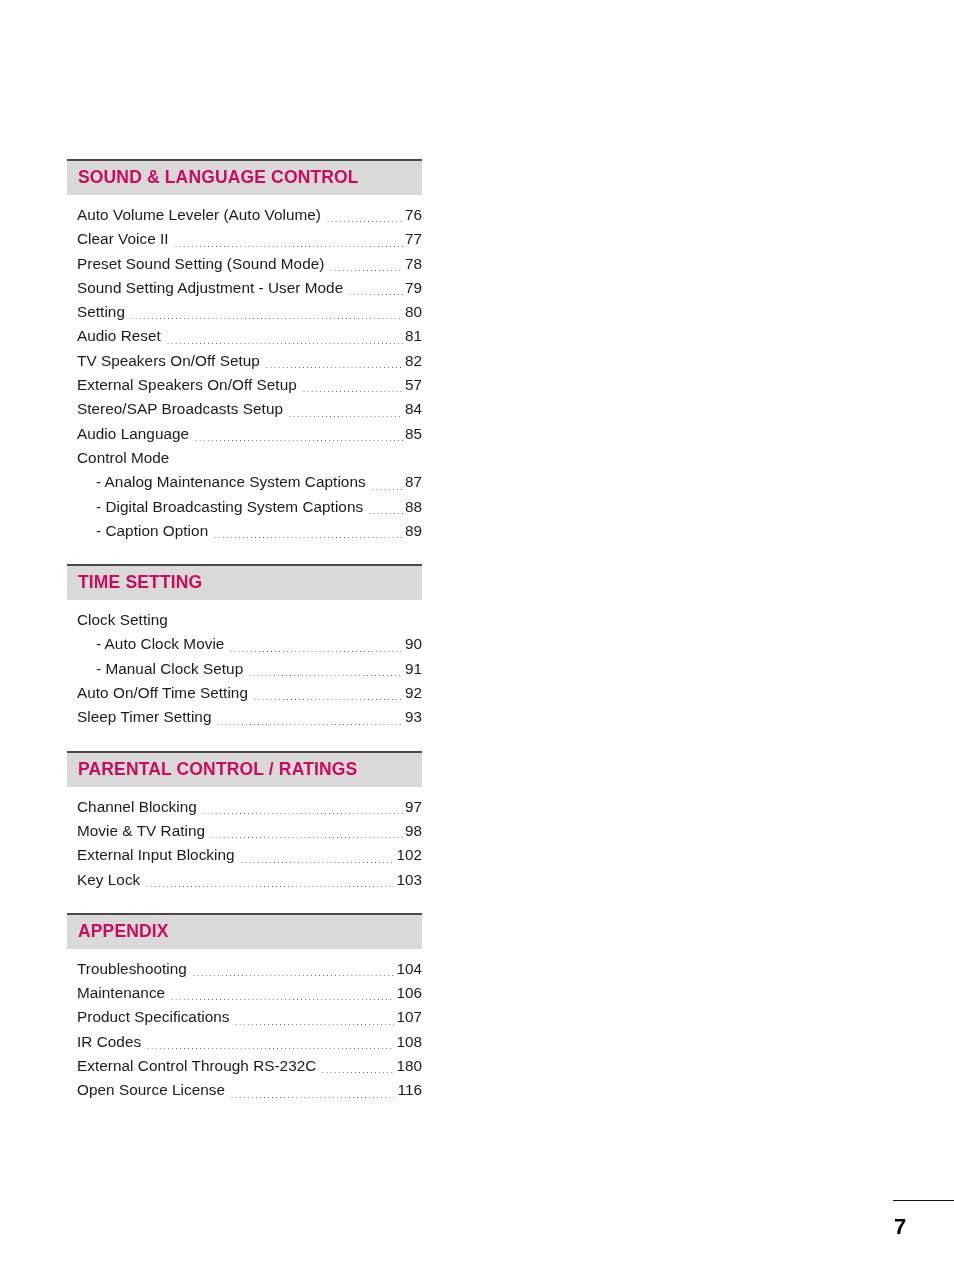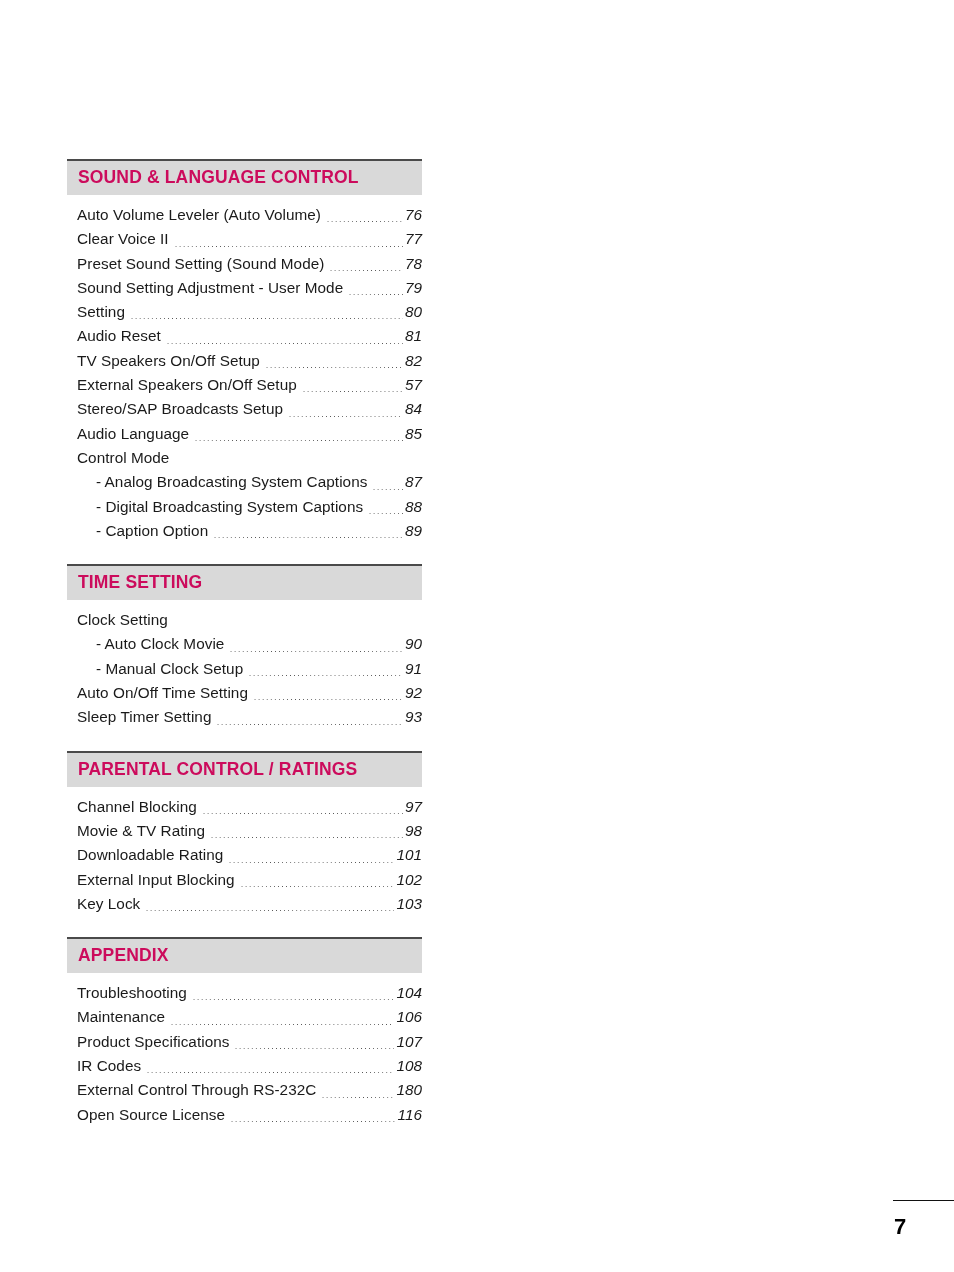--- a/index.html
+++ b/index.html
@@ -97,21 +97,20 @@
     height: 1.4px;
     background-image: radial-gradient(circle, #555 0.7px, rgba(0,0,0,0) 0.75px);
     background-size: 4.05px 1.4px;
     background-repeat: repeat-x;
     background-position: left center;
   }
   .entry .page-no {
     flex: 0 0 auto;
     text-align: right;
     font-size: 15.3px;
-    font-style: italic;
   }
 
   
   .foot-rule {
     position: absolute;
     left: 893px;
     top: 1180px;
     width: 61px;
     height: 0;
     border-top: 1.6px solid #111;
@@ -186,21 +185,21 @@
           </div>
           <div class="entry">
             <span class="label">Audio Language</span>
             <span class="leader"></span>
             <span class="page-no">85</span>
           </div>
           <div class="entry no-page">
             <span class="label">Control Mode</span>
           </div>
           <div class="entry sub">
-            <span class="label">- Analog Broadcasting System Captions</span>
+            <span class="label">- Analog Maintenance System Captions</span>
             <span class="leader"></span>
             <span class="page-no">87</span>
           </div>
           <div class="entry sub">
             <span class="label">- Digital Broadcasting System Captions</span>
             <span class="leader"></span>
             <span class="page-no">88</span>
           </div>
           <div class="entry sub">
             <span class="label">- Caption Option</span>
@@ -248,25 +247,20 @@
             <span class="label">Channel Blocking</span>
             <span class="leader"></span>
             <span class="page-no">97</span>
           </div>
           <div class="entry">
             <span class="label">Movie &amp; TV Rating</span>
             <span class="leader"></span>
             <span class="page-no">98</span>
           </div>
           <div class="entry">
-            <span class="label">Downloadable Rating</span>
-            <span class="leader"></span>
-            <span class="page-no">101</span>
-          </div>
-          <div class="entry">
             <span class="label">External Input Blocking</span>
             <span class="leader"></span>
             <span class="page-no">102</span>
           </div>
           <div class="entry">
             <span class="label">Key Lock</span>
             <span class="leader"></span>
             <span class="page-no">103</span>
           </div>
         </div>

